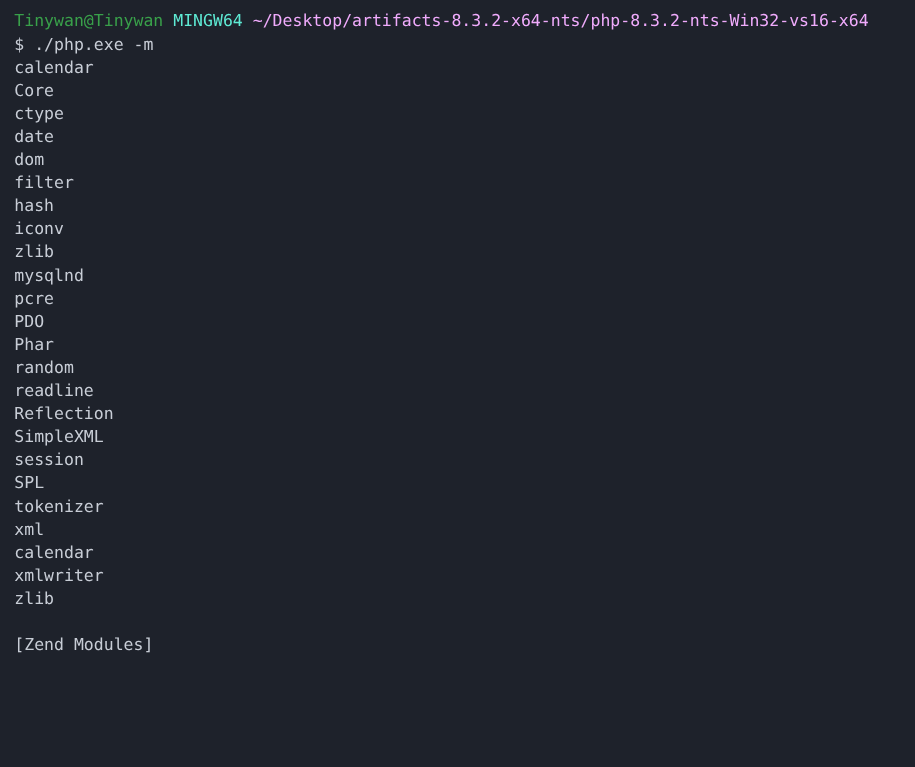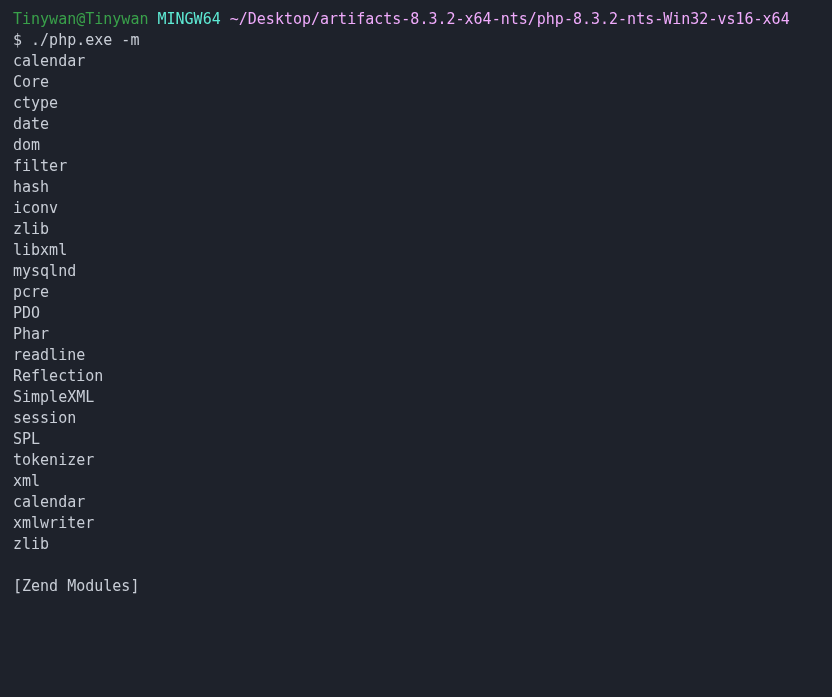--- a/index.html
+++ b/index.html
@@ -56,25 +56,25 @@
 
   <div class="line c-module">calendar</div>
   <div class="line c-module">Core</div>
   <div class="line c-module">ctype</div>
   <div class="line c-module">date</div>
   <div class="line c-module">dom</div>
   <div class="line c-module">filter</div>
   <div class="line c-module">hash</div>
   <div class="line c-module">iconv</div>
   <div class="line c-module">zlib</div>
-  <div class="line c-module">libxml</div>
   <div class="line c-module">mysqlnd</div>
   <div class="line c-module">pcre</div>
   <div class="line c-module">PDO</div>
   <div class="line c-module">Phar</div>
+  <div class="line c-module">random</div>
   <div class="line c-module">readline</div>
   <div class="line c-module">Reflection</div>
   <div class="line c-module">SimpleXML</div>
   <div class="line c-module">session</div>
   <div class="line c-module">SPL</div>
   <div class="line c-module">tokenizer</div>
   <div class="line c-module">xml</div>
   <div class="line c-module">calendar</div>
   <div class="line c-module">xmlwriter</div>
   <div class="line c-module">zlib</div>

